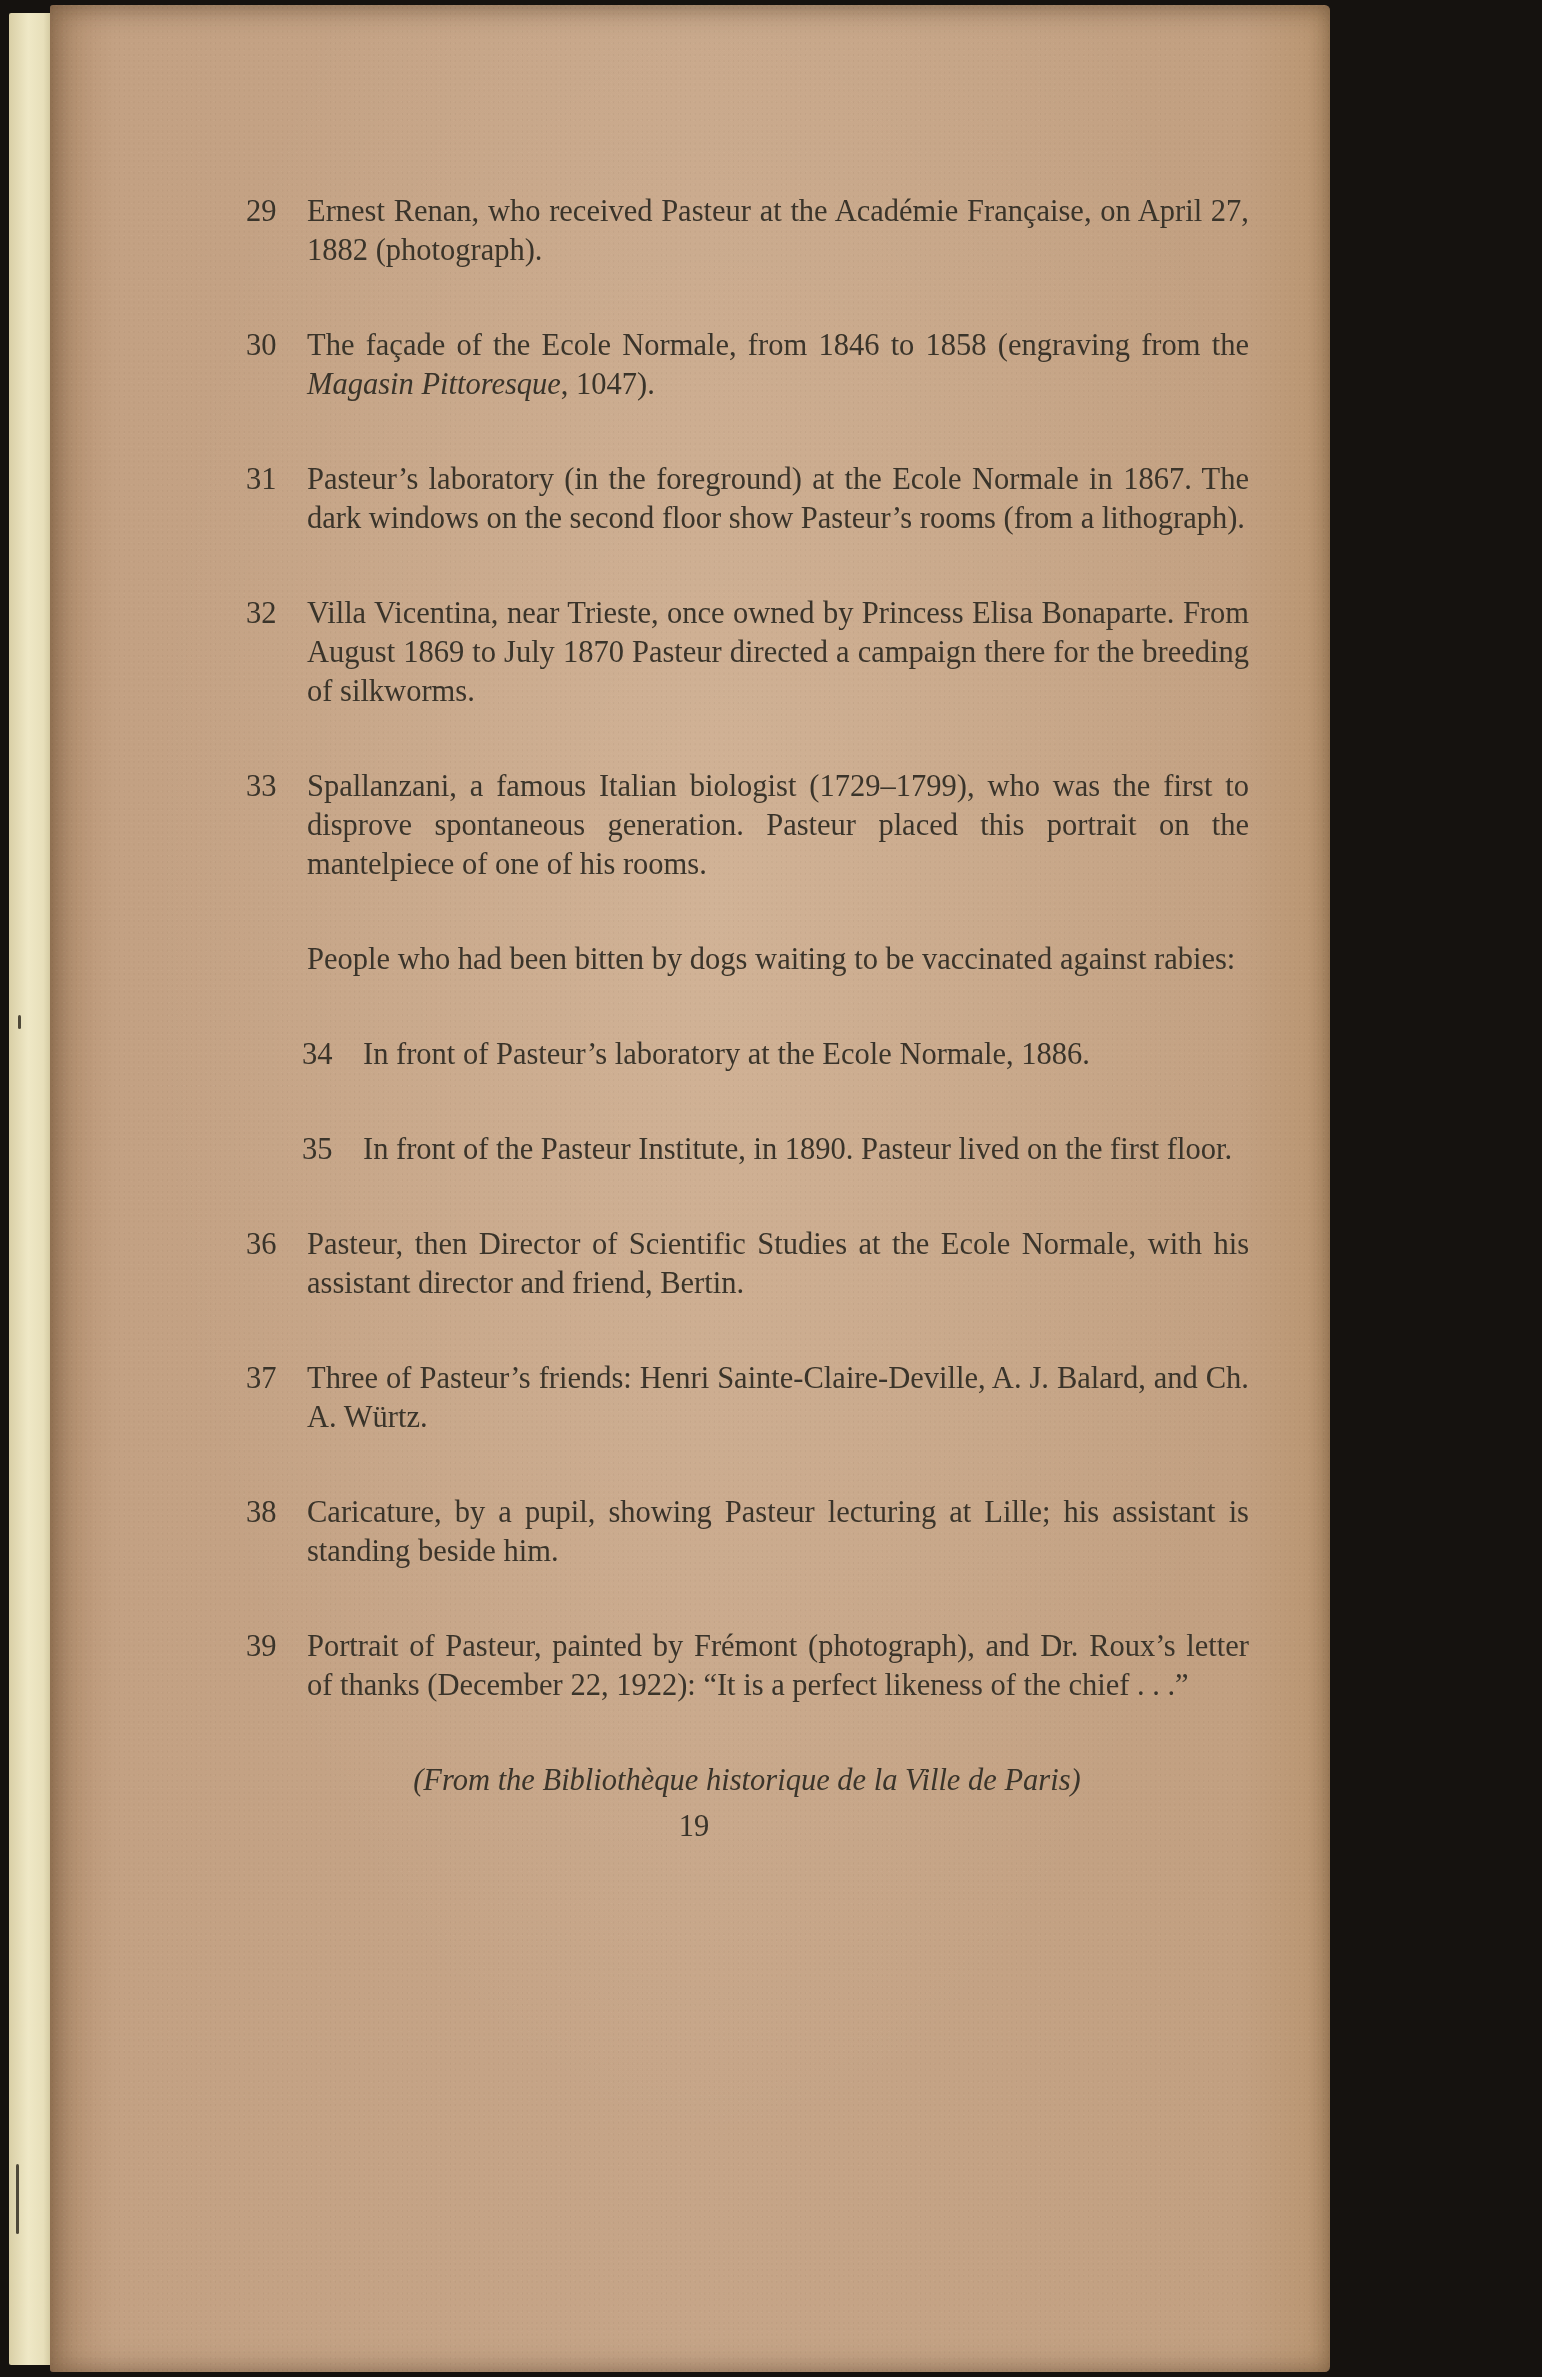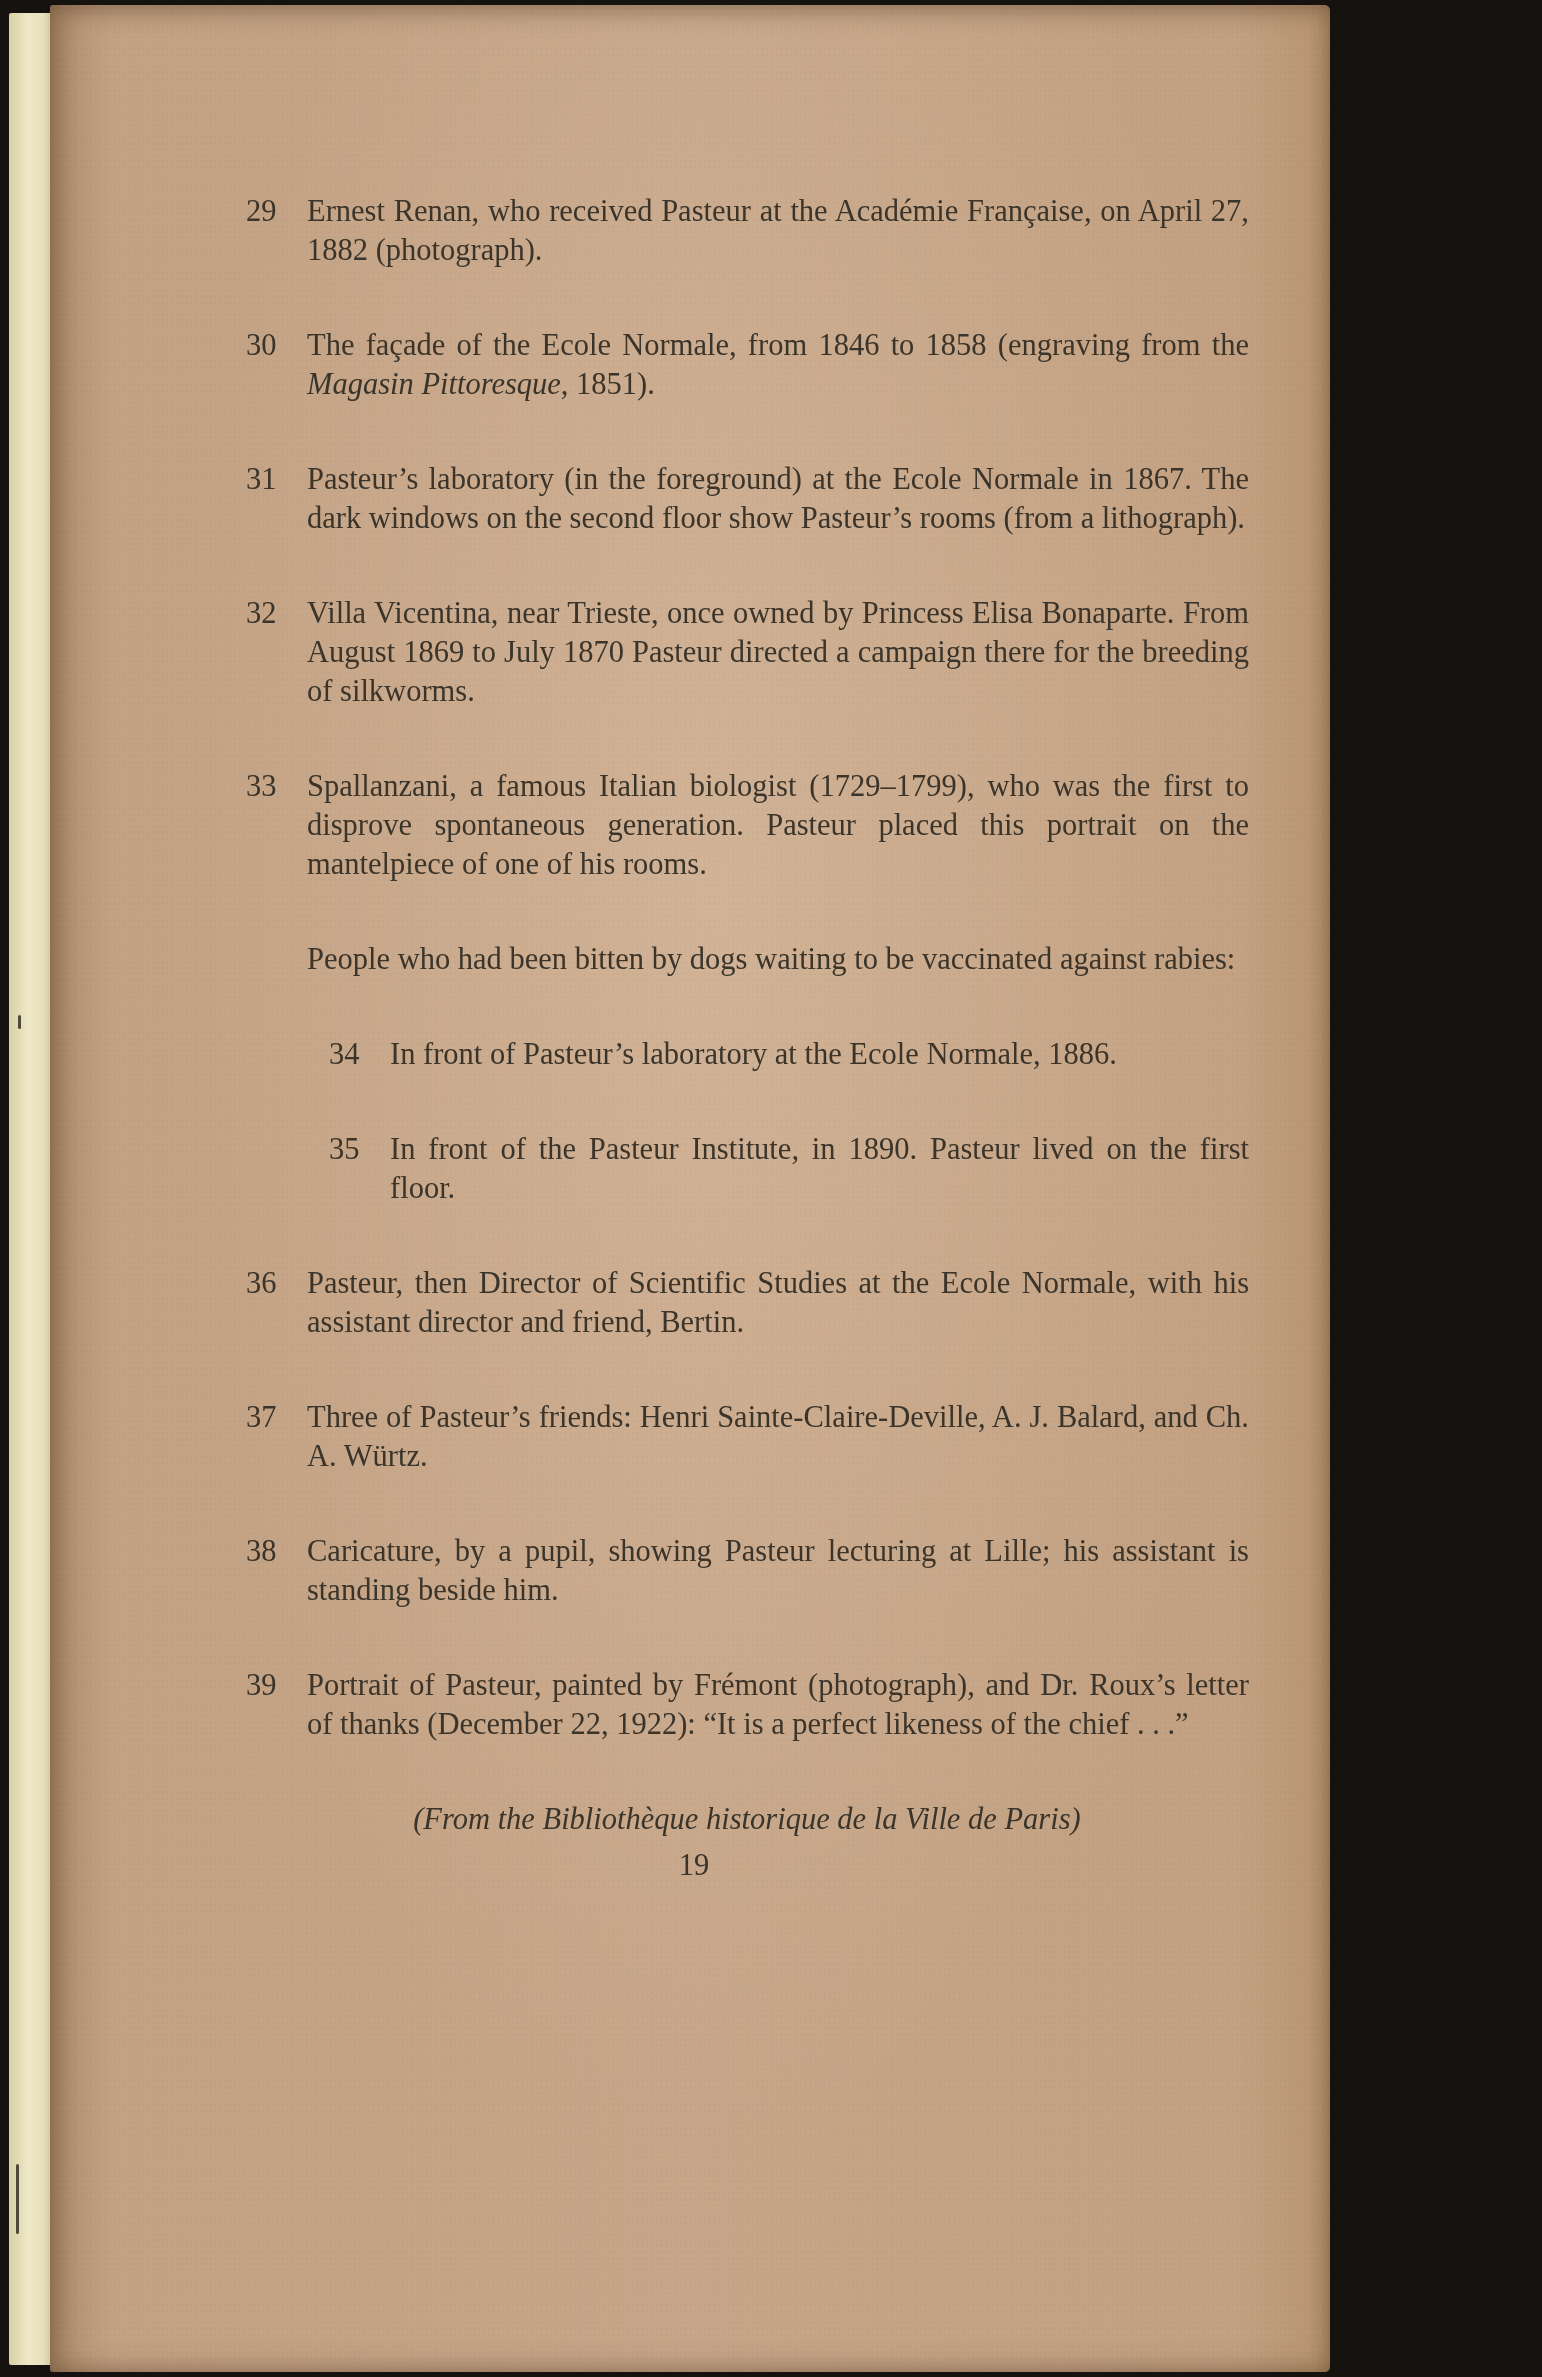--- a/index.html
+++ b/index.html
@@ -78,21 +78,21 @@
     font-size: 30.5px;
     line-height: 39px;
     z-index: 2;
   }
 
   .entry {
     display: flex;
     margin-bottom: 56px;
   }
   .entry.nested {
-    margin-left: 83px;
+    margin-left: 56px;
   }
   .entry .num {
     flex: 0 0 61px;
     width: 61px;
   }
   .entry .body {
     flex: 1 1 auto;
     text-align: justify;
   }
   .entry .body em {
@@ -121,21 +121,21 @@
 <div class="page">
   <div class="content">
 
     <div>
         <div class="entry">
           <span class="num">29</span>
           <div class="body"><span>Ernest Renan, who received Pasteur at the Académie Française, on April 27, 1882 (photograph).</span></div>
         </div>
         <div class="entry">
           <span class="num">30</span>
-          <div class="body"><span>The façade of the Ecole Normale, from 1846 to 1858 (engraving from the </span><em>Magasin Pittoresque</em><span>, 1851).</span></div>
+          <div class="body"><span>The façade of the Ecole Normale, from 1846 to 1858 (engraving from the </span><em>Magasin Pittoresque</em><span>, 1047).</span></div>
         </div>
         <div class="entry">
           <span class="num">31</span>
           <div class="body"><span>Pasteur’s laboratory (in the foreground) at the Ecole Normale in 1867. The dark windows on the second floor show Pasteur’s rooms (from a lithograph).</span></div>
         </div>
         <div class="entry">
           <span class="num">32</span>
           <div class="body"><span>Villa Vicentina, near Trieste, once owned by Princess Elisa Bonaparte. From August 1869 to July 1870 Pasteur directed a campaign there for the breeding of silkworms.</span></div>
         </div>
         <div class="entry">

